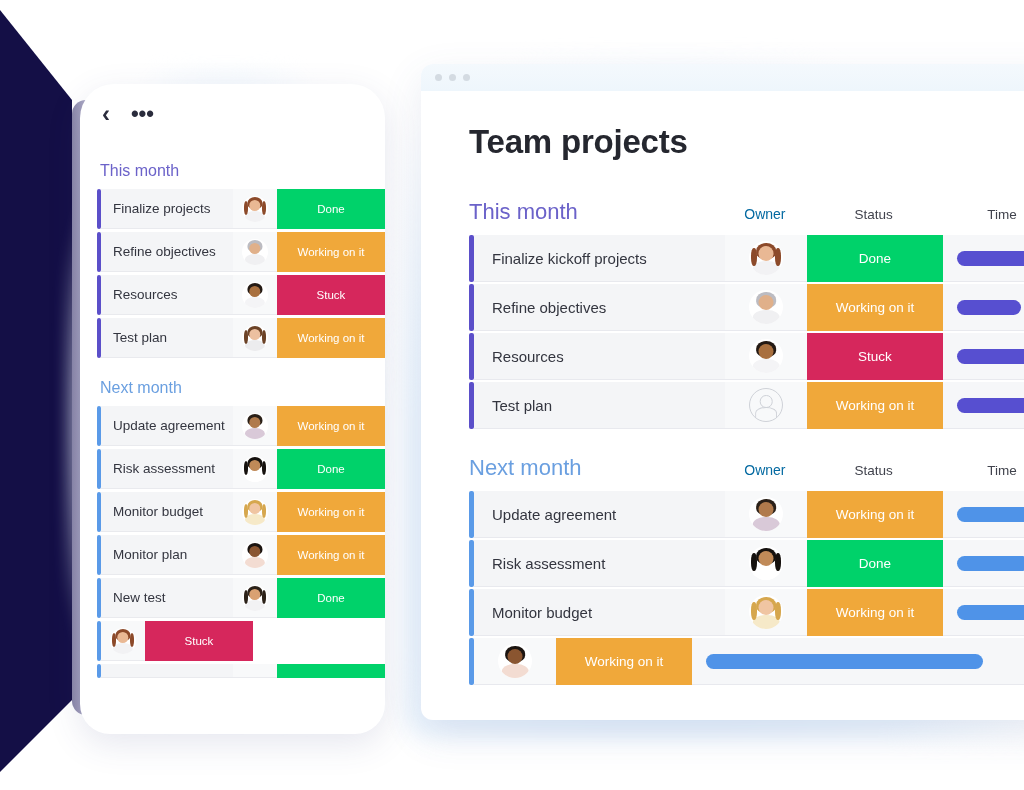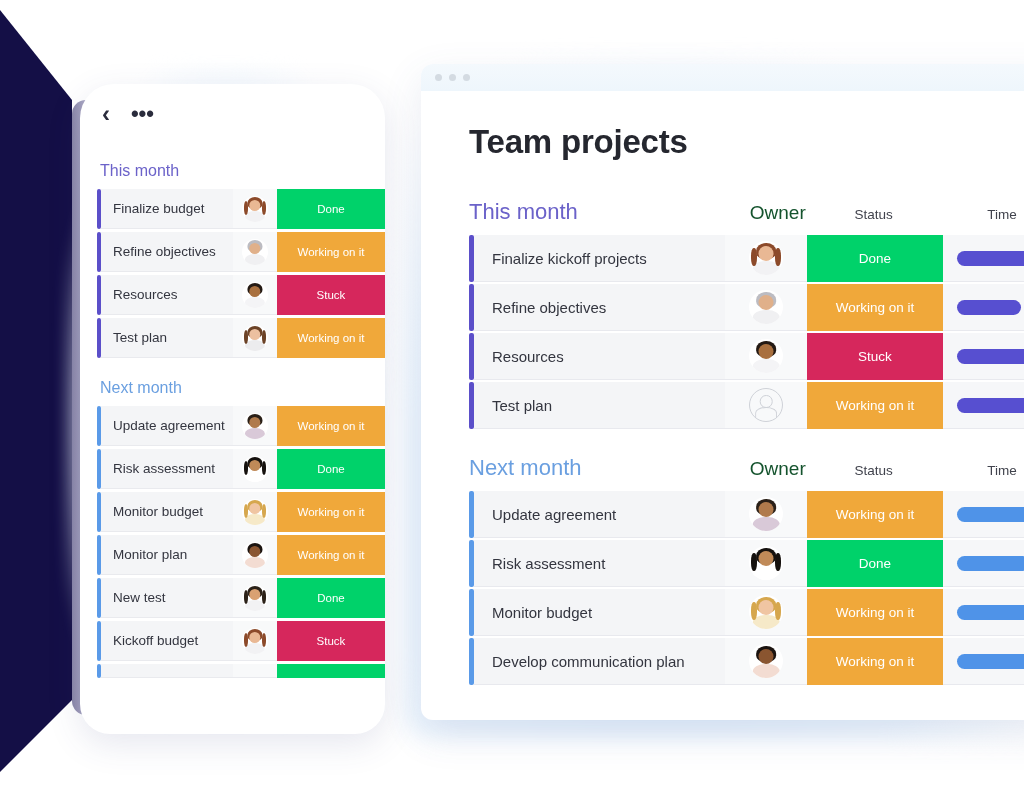--- a/index.html
+++ b/index.html
@@ -292,23 +292,23 @@
     margin-bottom: 10px;
   }
   .dk-head .sec-title {
     font-size: 22px;
     width: 256px;
   }
   .dk-head .sec-title.purple { color: #6b62c9; }
   .dk-head .sec-title.blue   { color: #6a9fe0; }
   .dk-head .col-owner {
     width: 82px;
-    text-align: right;
-    font-size: 19px;
-    color: #14532d;
+    text-align: center;
+    font-size: 14px;
+    color: #0369a1;
   }
   .dk-head .col-status {
     width: 136px;
     text-align: center;
     font-size: 13.5px;
     color: #41434d;
   }
   .dk-head .col-time {
     width: 120px;
     padding-left: 46px;
@@ -383,21 +383,21 @@
 
       <div class="phone-navbar">
         <div class="nav-back">‹</div>
         <div class="nav-more">•••</div>
       </div>
 
       <div id="phone-sections">
           <div class="phone-section-title purple">This month</div>
           <div class="phone-row">
             <div class="accent" style="background: rgb(91, 79, 201);"></div>
-            <div class="cell-name">Finalize budget</div>
+            <div class="cell-name">Finalize projects</div>
             <div class="cell-owner">
               <div class="avatar">
                 <div class="hair" style="background: rgb(140, 74, 42);"></div>
                 <div class="body" style="background: rgb(242, 242, 244);"></div>
                 <div class="head" style="background: rgb(233, 184, 148);"></div>
                 <div class="sidehair-l" style="background: rgb(140, 74, 42);"></div>
                 <div class="sidehair-r" style="background: rgb(140, 74, 42);"></div>
               </div>
             </div>
             <div class="cell-status" style="background: rgb(0, 210, 106);">Done</div>
@@ -502,21 +502,20 @@
                 <div class="body" style="background: rgb(242, 242, 244);"></div>
                 <div class="head" style="background: rgb(217, 161, 114);"></div>
                 <div class="sidehair-l" style="background: rgb(43, 33, 24);"></div>
                 <div class="sidehair-r" style="background: rgb(43, 33, 24);"></div>
               </div>
             </div>
             <div class="cell-status" style="background: rgb(0, 210, 106);">Done</div>
           </div>
           <div class="phone-row">
             <div class="accent" style="background: rgb(90, 154, 232);"></div>
-            <div class="cell-name">Kickoff budget</div>
             <div class="cell-owner">
               <div class="avatar">
                 <div class="hair" style="background: rgb(140, 74, 42);"></div>
                 <div class="body" style="background: rgb(242, 242, 244);"></div>
                 <div class="head" style="background: rgb(233, 184, 148);"></div>
                 <div class="sidehair-l" style="background: rgb(140, 74, 42);"></div>
                 <div class="sidehair-r" style="background: rgb(140, 74, 42);"></div>
               </div>
             </div>
             <div class="cell-status" style="background: rgb(214, 39, 92);">Stuck</div>
@@ -660,21 +659,20 @@
                   <div class="sidehair-r" style="background: rgb(214, 167, 78);"></div>
                 </div>
               </div>
               <div class="cell-status" style="background: rgb(240, 168, 58);">Working on it</div>
               <div class="cell-time">
                 <div class="timebar" style="background: rgb(79, 147, 232); width: 78%;"></div>
               </div>
             </div>
             <div class="dk-row">
               <div class="accent" style="background: rgb(90, 154, 232);"></div>
-              <div class="cell-name">Develop communication plan</div>
               <div class="cell-owner">
                 <div class="avatar lg">
                   <div class="hair" style="background: rgb(27, 20, 16);"></div>
                   <div class="body" style="background: rgb(243, 220, 210);"></div>
                   <div class="head" style="background: rgb(138, 85, 48);"></div>
                 </div>
               </div>
               <div class="cell-status" style="background: rgb(240, 168, 58);">Working on it</div>
               <div class="cell-time">
                 <div class="timebar" style="background: rgb(79, 147, 232); width: 78%;"></div>

